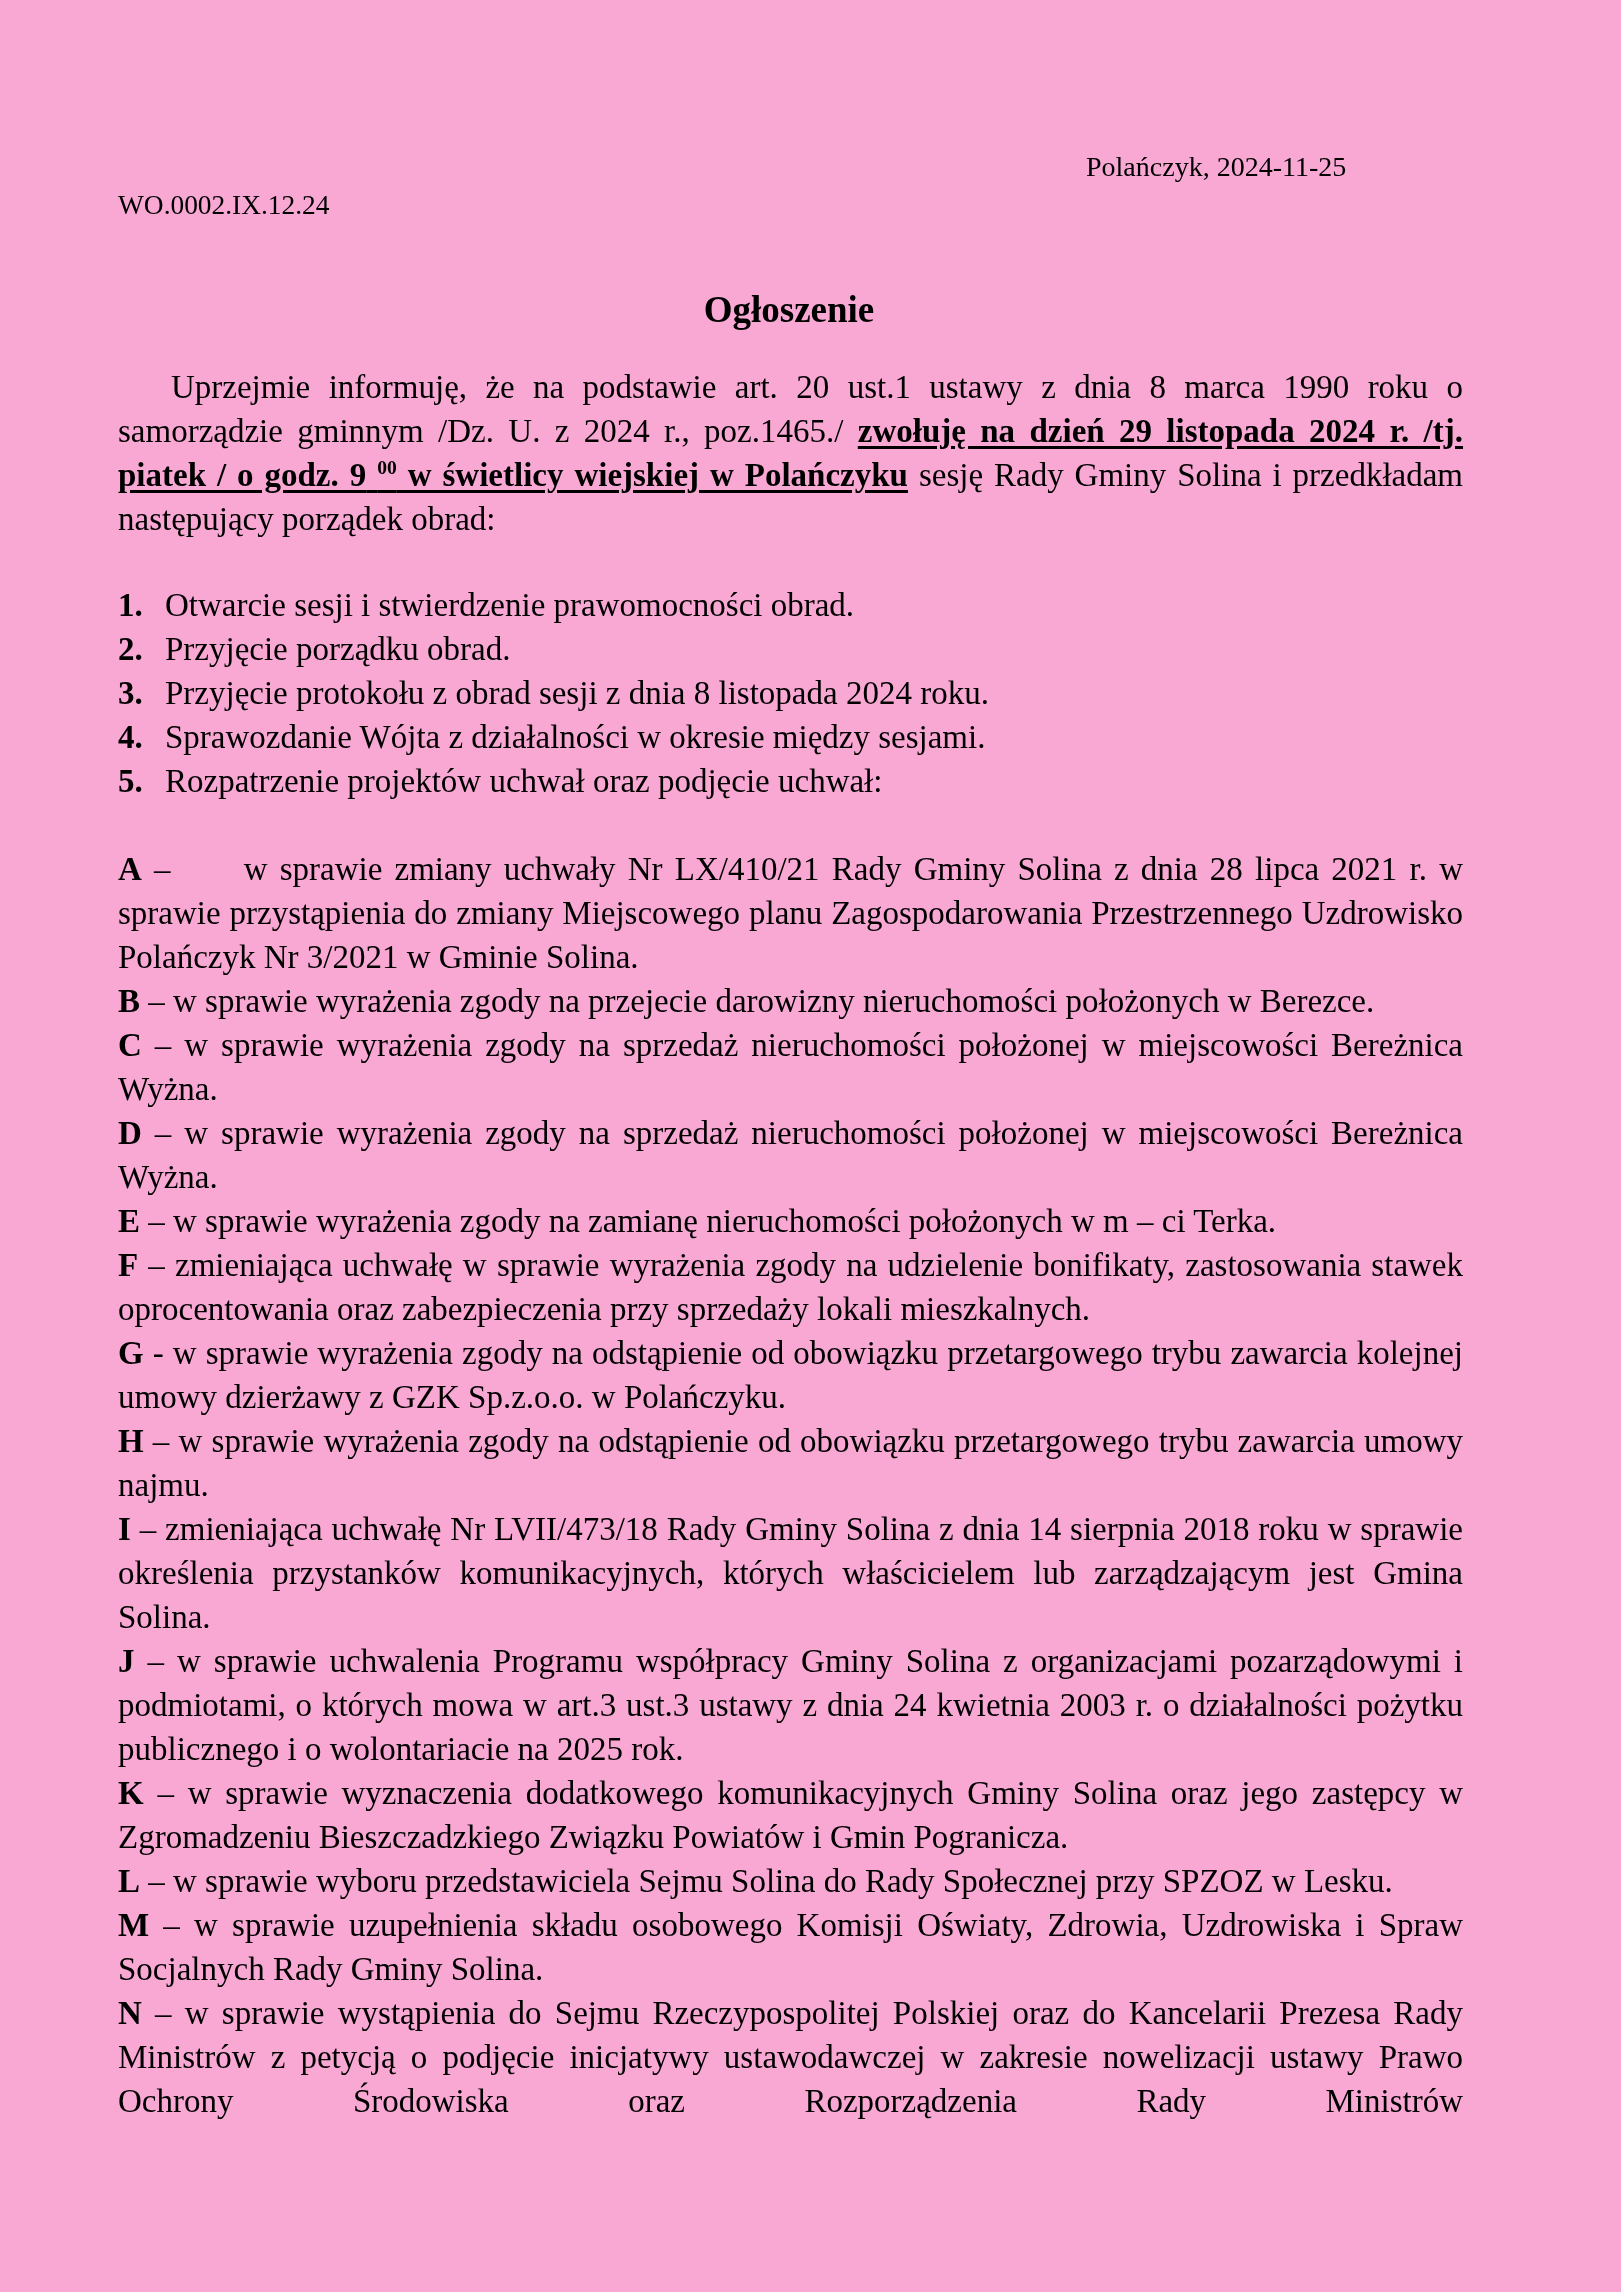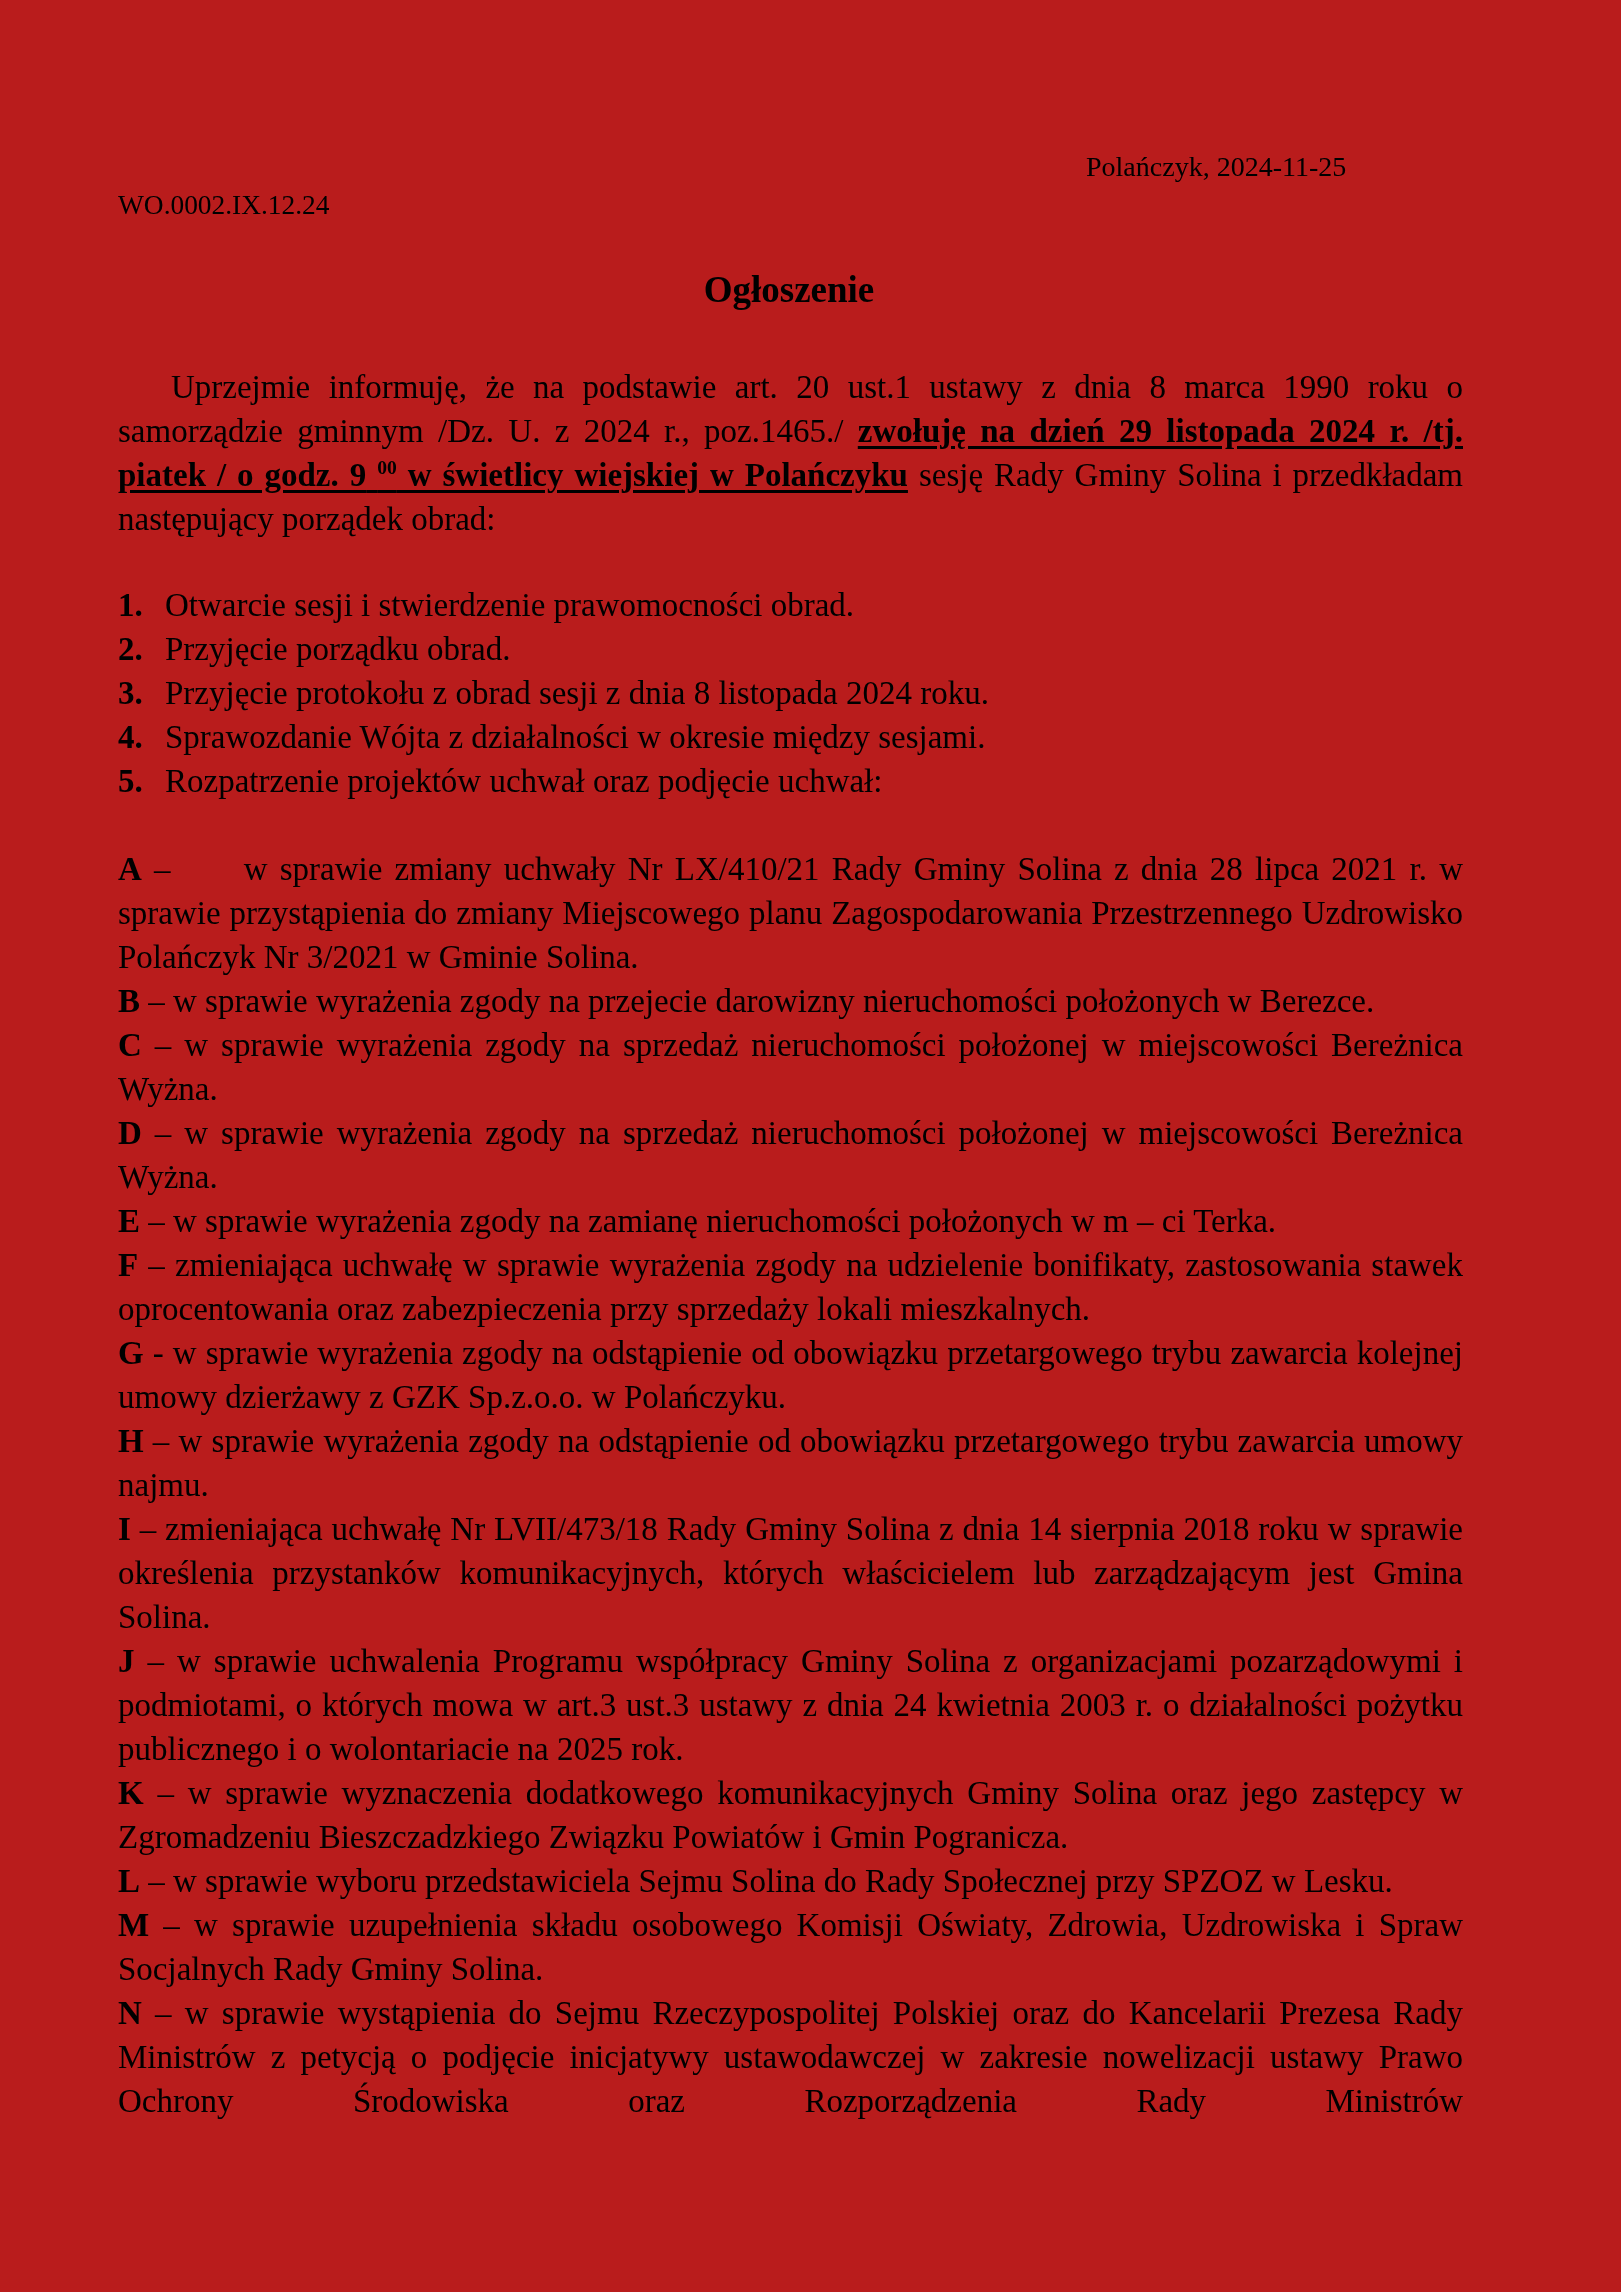--- a/index.html
+++ b/index.html
@@ -1,31 +1,31 @@
 <!DOCTYPE html>
 <html><head>
 <meta charset="utf-8">
 <style>
   html, body { margin: 0; padding: 0; background: #ffffff; }
   body {
     width: 1621px; height: 2293px; overflow: hidden; position: relative;
     font-family: "Liberation Serif", "DejaVu Serif", serif;
     color: #000;
   }
-  .page { position: absolute; left: 0; top: 0; width: 1621px; height: 2293px; background: #b91c1c; }
+  .page { position: absolute; left: 0; top: 0; width: 1621px; height: 2293px; background: #f9a8d4; }
   .date-line {
     position: absolute; left: 1086px; top: 149px;
     font-size: 28px; line-height: 35px;
   }
   .ref-number {
     position: absolute; left: 118px; top: 188px;
     font-size: 27.4px; line-height: 35px; font-weight: normal;
   }
   .title {
-    position: absolute; left: 0; width: 1578px; top: 267px; text-align: center;
+    position: absolute; left: 0; width: 1578px; top: 287px; text-align: center;
     font-size: 37px; line-height: 45px; font-weight: bold;
   }
   .body-block {
     position: absolute; left: 118px; width: 1345px;
     font-size: 33px; line-height: 44px; text-align: justify;
   }
   .intro { top: 365px; text-indent: 53px; }
   .intro .u { font-weight: bold; text-decoration: underline; text-decoration-thickness: 2.9px; text-underline-offset: 3.9px; }
   .intro .b { font-weight: normal; }
   .intro sup { font-size: 19.6px; vertical-align: super; line-height: 0; }

